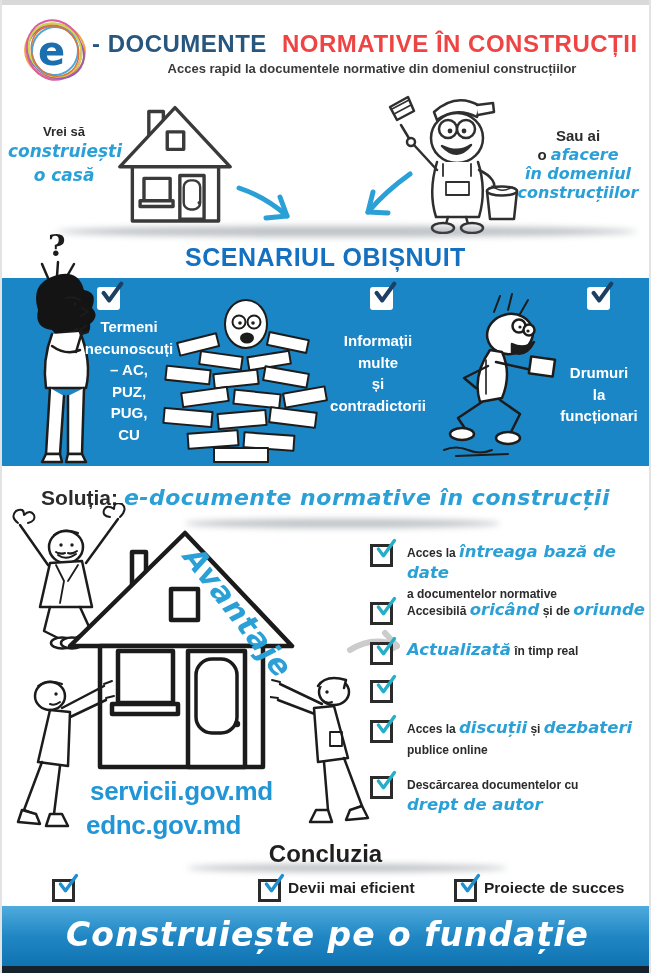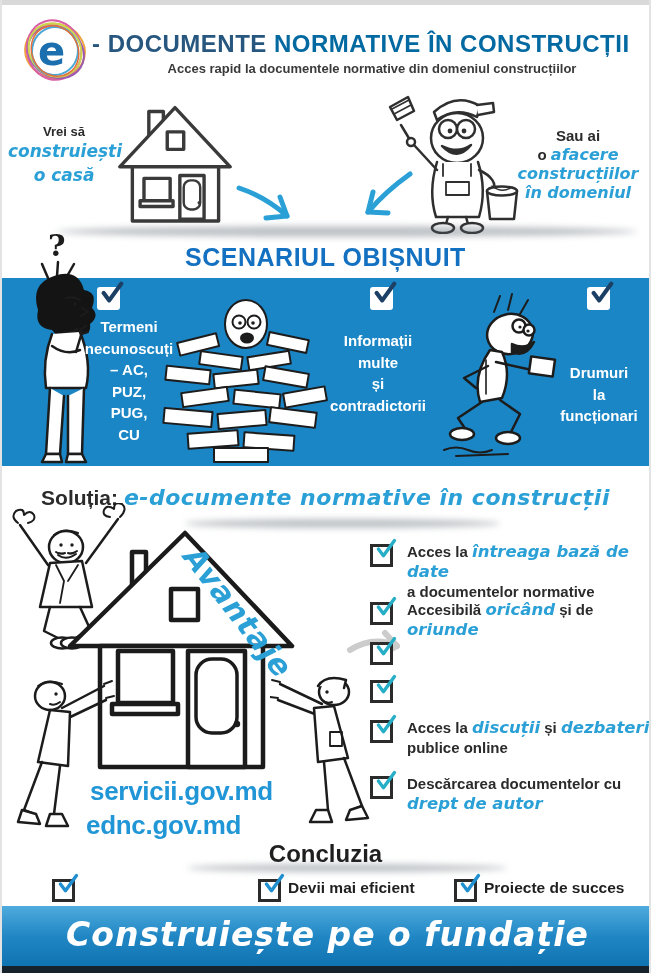--- a/index.html
+++ b/index.html
@@ -12,21 +12,21 @@
   }
   .abs{position:absolute;}
   .dark{color:#2b2b2b;font-weight:700;}
   .script{font-family:"DejaVu Sans",sans-serif;font-style:italic;font-weight:700;color:#2aa0d6;}
 
   
   #topstrip{left:0;top:0;width:100%;height:5px;background:#d9d9d9;}
   #logo{left:20px;top:16px;width:66px;height:70px;}
   #logo-letter{left:36px;top:28px;font-size:40px;font-weight:700;color:#1b6fae;font-family:"DejaVu Sans",sans-serif;}
   #title{left:90px;top:30px;width:558px;font-size:24px;letter-spacing:.5px;font-weight:700;white-space:nowrap;}
-  .title-a{color:#27567e;} .title-b{color:#0369a1;}
+  .title-a{color:#27567e;} .title-b{color:#ef4444;margin-left:8px;}
   #subtitle{left:110px;top:61px;width:520px;font-size:13px;font-weight:700;color:#3a3a3a;text-align:center;}
 
   
   #intro-left{left:6px;top:124px;width:112px;text-align:center;}
   #intro-left .l1{font-size:13px;}
   #intro-left .l2{font-size:17px;line-height:24px;}
   #intro-right{left:502px;top:126px;width:148px;text-align:center;line-height:19px;}
   #intro-right .l1{font-size:15px;}
   #intro-right .l2{font-size:16px;}
 
@@ -54,21 +54,21 @@
 
   
   #solution{left:0;top:485px;width:100%;text-align:center;white-space:nowrap;}
   #solution .lbl{font-size:21px;}
   #solution .txt{font-size:22px;letter-spacing:.5px;}
 
   
   .adv{left:368px;width:282px;}
   .adv .cbx{position:absolute;left:0;top:2px;}
   .adv .t{margin-left:37px;line-height:20px;}
-  .adv .dark{font-size:15px;}
+  .adv .dark{font-size:12px;}
   .adv .script{font-size:16.5px;}
   #avantaje{left:202px;top:540px;font-size:30px;letter-spacing:1px;transform:rotate(52deg);transform-origin:left top;}
 
   
   .govlink{font-size:26px;font-weight:700;color:#2196d6;letter-spacing:-.3px;}
   #link1{left:88px;top:776px;}
   #link2{left:84px;top:810px;}
 
   
   #concl-title{left:0;top:840px;width:100%;text-align:center;font-size:24px;font-weight:700;color:#1f1f1f;}
@@ -166,22 +166,22 @@
     <svg viewBox="0 0 56 52" width="56" height="52" fill="none" stroke="#2aa0d6" stroke-width="5" stroke-linecap="round">
       <path d="M52 6 C 38 16, 22 30, 11 43"></path>
       <path d="M10 44 L15 24"></path>
       <path d="M10 44 L30 45"></path>
     </svg>
   </div>
 
   <div class="abs" id="intro-right">
     <div class="dark l1">Sau ai</div>
     <div><span class="dark l1">o </span><span class="script l2">afacere</span></div>
+    <div class="script l2">în domeniul</div>
     <div class="script l2">construcțiilor</div>
-    <div class="script l2">în domeniul</div>
   </div>
 
   <div class="abs shadow" id="shadow1"></div>
 
   <div class="abs" id="scenario-title">SCENARIUL OBIȘNUIT</div>
   <div class="abs" id="band"></div>
 
   <div class="abs" id="qmark">?</div>
   <div class="abs" style="left:34px;top:260px;">
     <svg viewBox="0 0 44 22" width="44" height="22" stroke="#1c1c1c" stroke-width="2.5" stroke-linecap="round">
@@ -385,20 +385,21 @@
       </span>
     <div class="t"><span class="dark">Accesibilă </span><span class="script">oricând</span><span class="dark"> și de </span><span class="script">oriunde</span></div>
   </div>
 
   <div class="abs adv" style="top:640px;">
     <span class="cbx cb-dark">
         <svg viewBox="0 0 26 26" class="ck-teal">
           <path d="M4 13 L10 21 L23 3" fill="none" stroke="currentColor" stroke-width="4" stroke-linecap="round" stroke-linejoin="round"></path>
         </svg>
       </span>
+    <div class="t"><span class="script">Actualizată</span><span class="dark"> în timp real</span></div>
   </div>
 
   <div class="abs adv" style="top:678px;">
     <span class="cbx cb-dark">
         <svg viewBox="0 0 26 26" class="ck-teal">
           <path d="M4 13 L10 21 L23 3" fill="none" stroke="currentColor" stroke-width="4" stroke-linecap="round" stroke-linejoin="round"></path>
         </svg>
       </span>
   </div>
 

